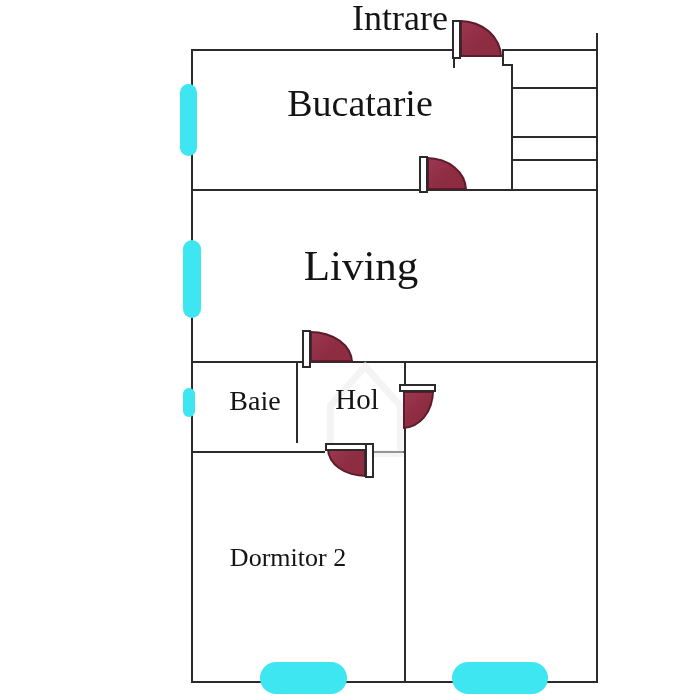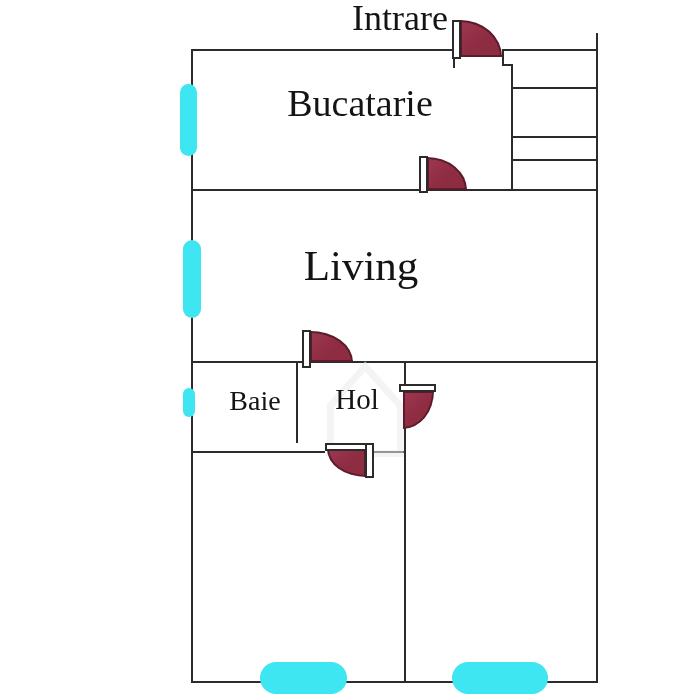--- a/index.html
+++ b/index.html
@@ -71,14 +71,15 @@
 
   <div class="swing bl" style="left:327px;top:449px;width:39px;height:28px;"></div>
   <div class="leaf" style="left:325px;top:443px;width:48px;height:8px;"></div>
   <div class="leaf" style="left:365px;top:443px;width:9px;height:35px;"></div>
 
   <div class="label" style="left:400px;top:0px;font-size:36px;">Intrare</div>
   <div class="label" style="left:360px;top:84px;font-size:38px;text-align:right;">Bucatarie</div>
   <div class="label" style="left:361px;top:233px;font-size:43px;margin-top:10px;">Living</div>
   <div class="label" style="left:255px;top:386px;font-size:28px;">Baie</div>
   <div class="label" style="left:357px;top:384px;font-size:29px;">Hol</div>
+  <div class="label" style="left:288px;top:544px;font-size:26px;">Dormitor 2</div>
 
 </div>
 
 </body></html>

